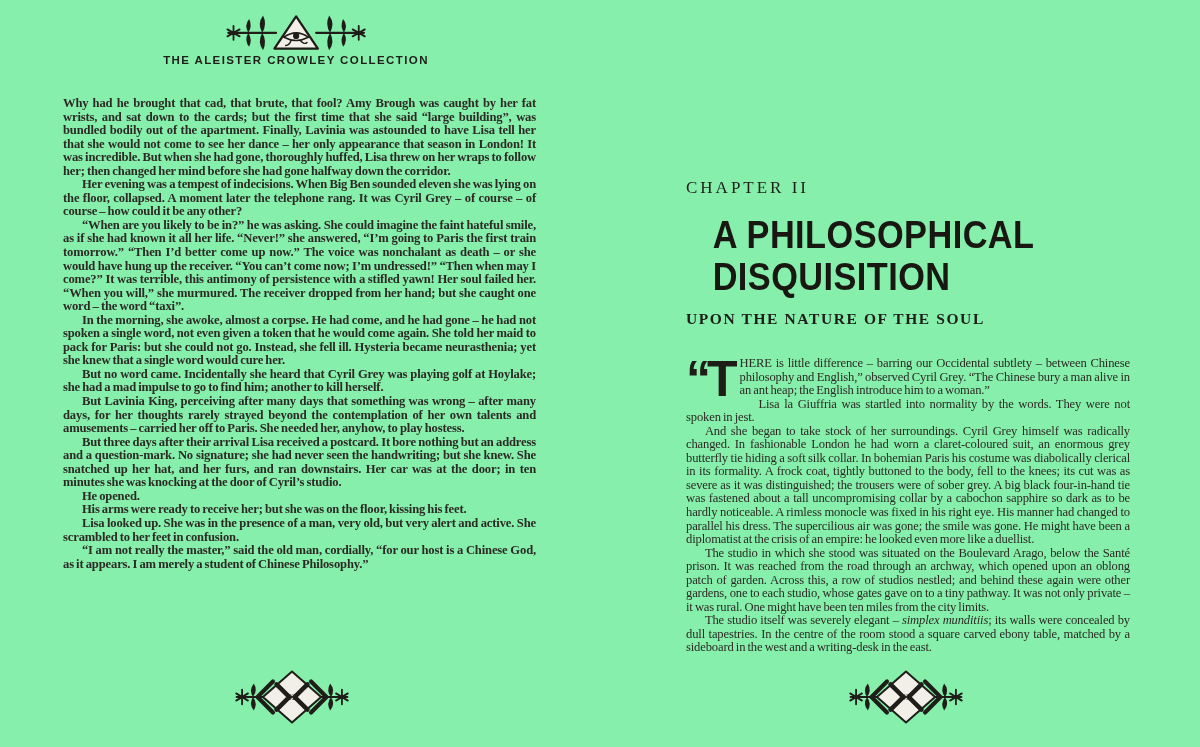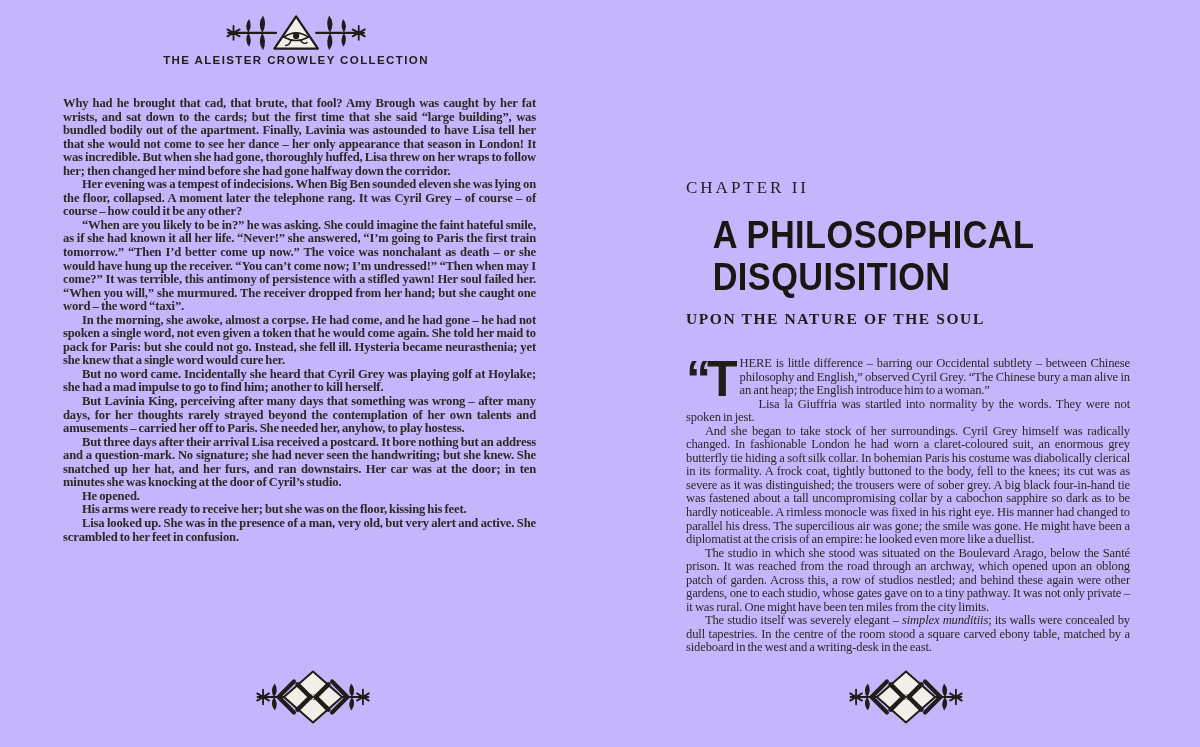--- a/index.html
+++ b/index.html
@@ -1,17 +1,17 @@
 <!DOCTYPE html>
 <html><head>
 <meta charset="utf-8">
 <style>
   html,body{margin:0;padding:0;background:#d8d5cd;}
   .spread{
-    position:relative;width:1200px;height:747px;background:#c4b5fd;overflow:hidden;
+    position:relative;width:1200px;height:747px;background:#86efac;overflow:hidden;
     font-family:"Liberation Serif","DejaVu Serif",serif;color:#2b2a23;
   }
   
   .pg-header{position:absolute;top:12px;transform:translateX(-50%);text-align:center;}
   .pg-header svg{display:block;margin:0 auto;}
   .pg-header .label{
     margin-top:2px;font-family:"Liberation Sans","DejaVu Sans",sans-serif;font-weight:700;
     font-size:11.5px;letter-spacing:1.4px;color:#1e1d18;white-space:nowrap;
   }
   
@@ -97,40 +97,41 @@
       <p class="para"><span>Why had he brought that cad, that brute, that fool? Amy Brough was caught by her fat wrists, and sat down to the cards; but the first time that she said “large building”, was bundled bodily out of the apartment. Finally, Lavinia was astounded to have Lisa tell her that she would not come to see her dance – her only appearance that season in London! It was incredible. But when she had gone, thoroughly huffed, Lisa threw on her wraps to follow her; then changed her mind before she had gone halfway down the corridor.</span></p>
       <p class="para ind"><span>Her evening was a tempest of indecisions. When Big Ben sounded eleven she was lying on the floor, collapsed. A moment later the telephone rang. It was Cyril Grey – of course – of course – how could it be any other?</span></p>
       <p class="para ind"><span>“When are you likely to be in?” he was asking. She could imagine the faint hateful smile, as if she had known it all her life. “Never!” she answered, “I’m going to Paris the first train tomorrow.” “Then I’d better come up now.” The voice was nonchalant as death – or she would have hung up the receiver. “You can’t come now; I’m undressed!” “Then when may I come?” It was terrible, this antimony of persistence with a stifled yawn! Her soul failed her. “When you will,” she murmured. The receiver dropped from her hand; but she caught one word – the word “taxi”.</span></p>
       <p class="para ind"><span>In the morning, she awoke, almost a corpse. He had come, and he had gone – he had not spoken a single word, not even given a token that he would come again. She told her maid to pack for Paris: but she could not go. Instead, she fell ill. Hysteria became neurasthenia; yet she knew that a single word would cure her.</span></p>
       <p class="para ind"><span>But no word came. Incidentally she heard that Cyril Grey was playing golf at Hoylake; she had a mad impulse to go to find him; another to kill herself.</span></p>
       <p class="para ind"><span>But Lavinia King, perceiving after many days that something was wrong – after many days, for her thoughts rarely strayed beyond the contemplation of her own talents and amusements – carried her off to Paris. She needed her, anyhow, to play hostess.</span></p>
       <p class="para ind"><span>But three days after their arrival Lisa received a postcard. It bore nothing but an address and a question-mark. No signature; she had never seen the handwriting; but she knew. She snatched up her hat, and her furs, and ran downstairs. Her car was at the door; in ten minutes she was knocking at the door of Cyril’s studio.</span></p>
       <p class="para ind"><span>He opened.</span></p>
       <p class="para ind"><span>His arms were ready to receive her; but she was on the floor, kissing his feet.</span></p>
       <p class="para ind"><span>Lisa looked up. She was in the presence of a man, very old, but very alert and active. She scrambled to her feet in confusion.</span></p>
+      <p class="para ind"><span>“I am not really the master,” said the old man, cordially, “for our host is a Chinese God, as it appears. I am merely a student of Chinese Philosophy.”</span></p>
     </div>
 
   <div class="chapter-head">
     <div class="kicker">CHAPTER II</div>
     <div class="title-wrap">
       <div class="title-line">A PHILOSOPHICAL</div>
       <div class="title-line">DISQUISITION</div>
     </div>
     <div class="subtitle">UPON THE NATURE OF THE SOUL</div>
   </div>
 
   <div class="body-col right-col">
       <p class="para"><span class="dropcap">“T</span><span>HERE is little difference – barring our Occidental subtlety – between Chinese philosophy and English,” observed Cyril Grey. “The Chinese bury a man alive in an ant heap; the English introduce him to a woman.”</span></p>
       <p class="para ind"><span>Lisa la Giuffria was startled into normality by the words. They were not spoken in jest.</span></p>
       <p class="para ind"><span>And she began to take stock of her surroundings. Cyril Grey himself was radically changed. In fashionable London he had worn a claret-coloured suit, an enormous grey butterfly tie hiding a soft silk collar. In bohemian Paris his costume was diabolically clerical in its formality. A frock coat, tightly buttoned to the body, fell to the knees; its cut was as severe as it was distinguished; the trousers were of sober grey. A big black four-in-hand tie was fastened about a tall uncompromising collar by a cabochon sapphire so dark as to be hardly noticeable. A rimless monocle was fixed in his right eye. His manner had changed to parallel his dress. The supercilious air was gone; the smile was gone. He might have been a diplomatist at the crisis of an empire: he looked even more like a duellist.</span></p>
       <p class="para ind"><span>The studio in which she stood was situated on the Boulevard Arago, below the Santé prison. It was reached from the road through an archway, which opened upon an oblong patch of garden. Across this, a row of studios nestled; and behind these again were other gardens, one to each studio, whose gates gave on to a tiny pathway. It was not only private – it was rural. One might have been ten miles from the city limits.</span></p>
       <p class="para ind"><span>The studio itself was severely elegant – </span><span class="it">simplex munditiis</span><span>; its walls were concealed by dull tapestries. In the centre of the room stood a square carved ebony table, matched by a sideboard in the west and a writing-desk in the east.</span></p>
     </div>
 
-  <div class="pg-footer" style="left:313px;">
+  <div class="pg-footer" style="left:292px;">
     <svg width="118" height="60" viewBox="0 0 130 64">
       <use href="#orn-footer"></use>
       <text class="pg-num" x="65" y="35.5">92</text>
     </svg>
   </div>
 
   <div class="pg-footer" style="left:906px;">
     <svg width="118" height="60" viewBox="0 0 130 64">
       <use href="#orn-footer"></use>
       <text class="pg-num" x="65" y="35.5">93</text>

